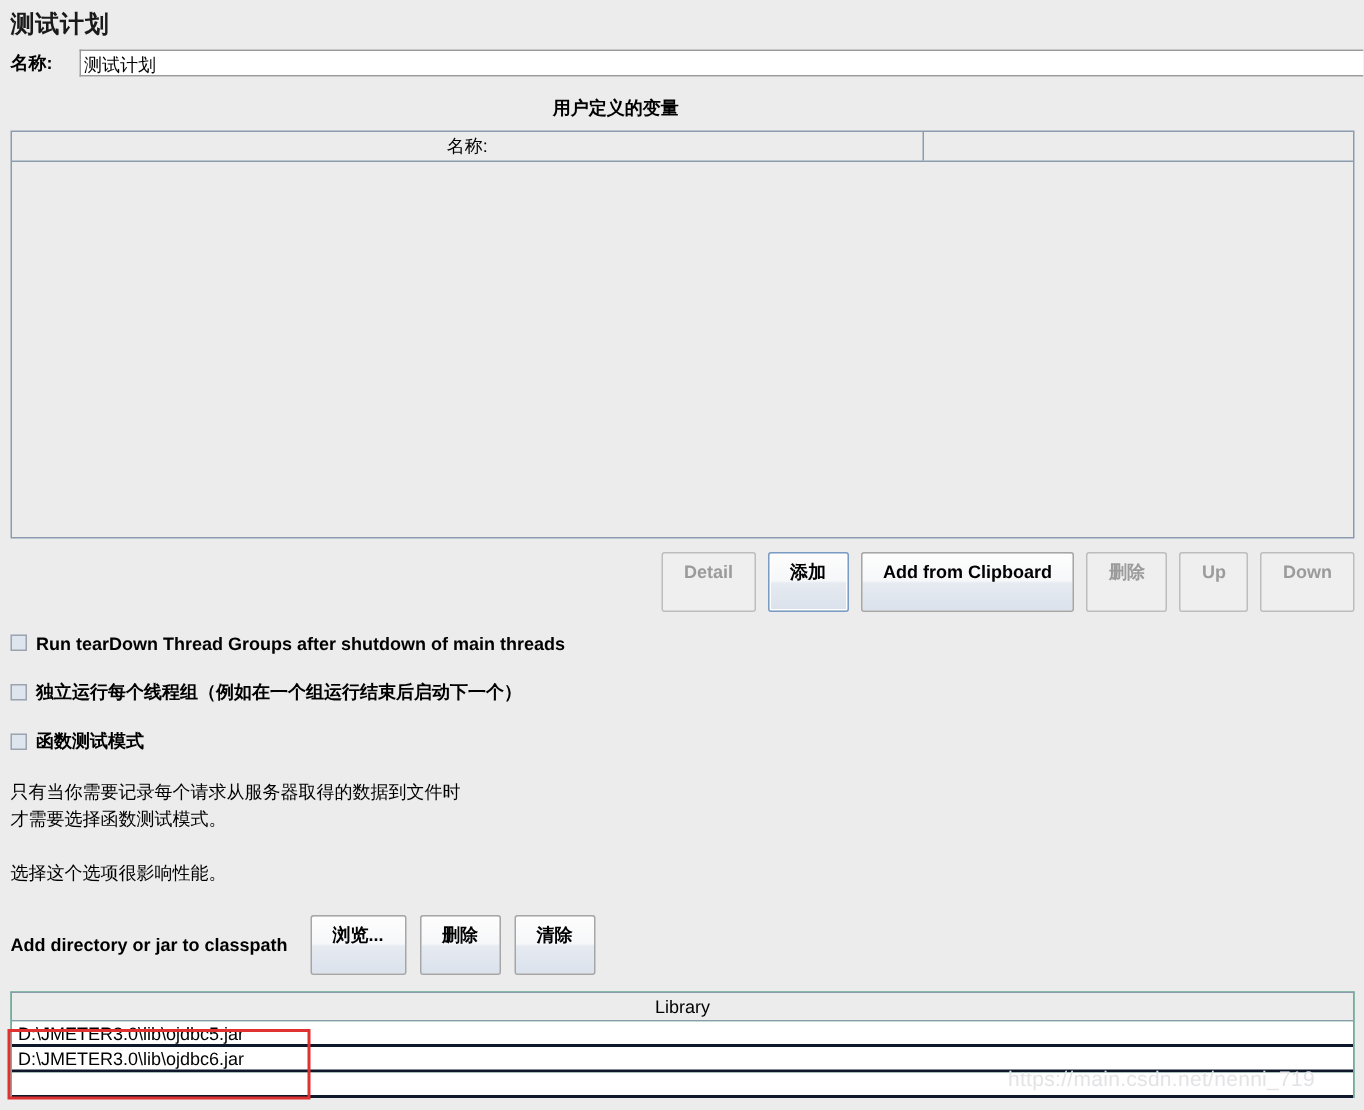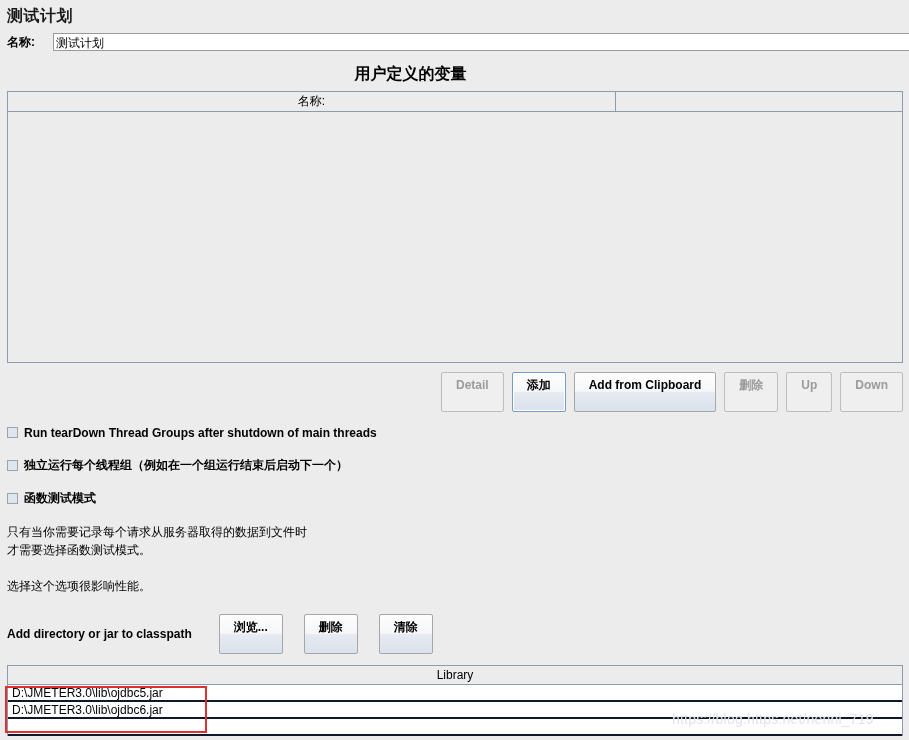--- a/index.html
+++ b/index.html
@@ -57,21 +57,21 @@
   }
   .field-input.plain {
     border: 1px solid #9a9a9a;
     border-right: none;
   }
 
   
   .udv-title {
     text-align: center;
     font-weight: bold;
-    font-size: 16px;
+    font-size: 12px;
     padding: 10px 0 6px 0;
     color: #000;
     margin-right: 88px;
   }
 
   .table-panel {
     margin: 0 6px 0 7px;
     border: 1px solid #8c9cae;
     border-right: 1px solid #8c9cae;
     background: #ececec;
@@ -173,21 +173,21 @@
     line-height: 18px;
     color: #000;
   }
   .desc .gap { height: 18px; }
 
   
   .cp-row {
     display: flex;
     align-items: center;
     padding: 19px 0 0 7px;
-    gap: 21px;
+    gap: 9px;
   }
   .cp-label {
     font-size: 12px;
     font-weight: bold;
     white-space: nowrap;
     margin-right: 6px;
   }
 
   
   .lib-panel {
@@ -307,15 +307,15 @@
 
   <div class="lib-panel">
     <div class="lib-head">Library</div>
     <div class="lib-row">D:\JMETER3.0\lib\ojdbc5.jar</div>
     <div class="lib-row">D:\JMETER3.0\lib\ojdbc6.jar</div>
     <div class="lib-row"></div>
   </div>
 
   <div class="annot-box"></div>
 
-  <div class="watermark">https://blog.https.net/nenni_719</div>
+  <div class="watermark">https://main.csdn.net/nenni_719</div>
 
 </div>
 
 </body></html>

